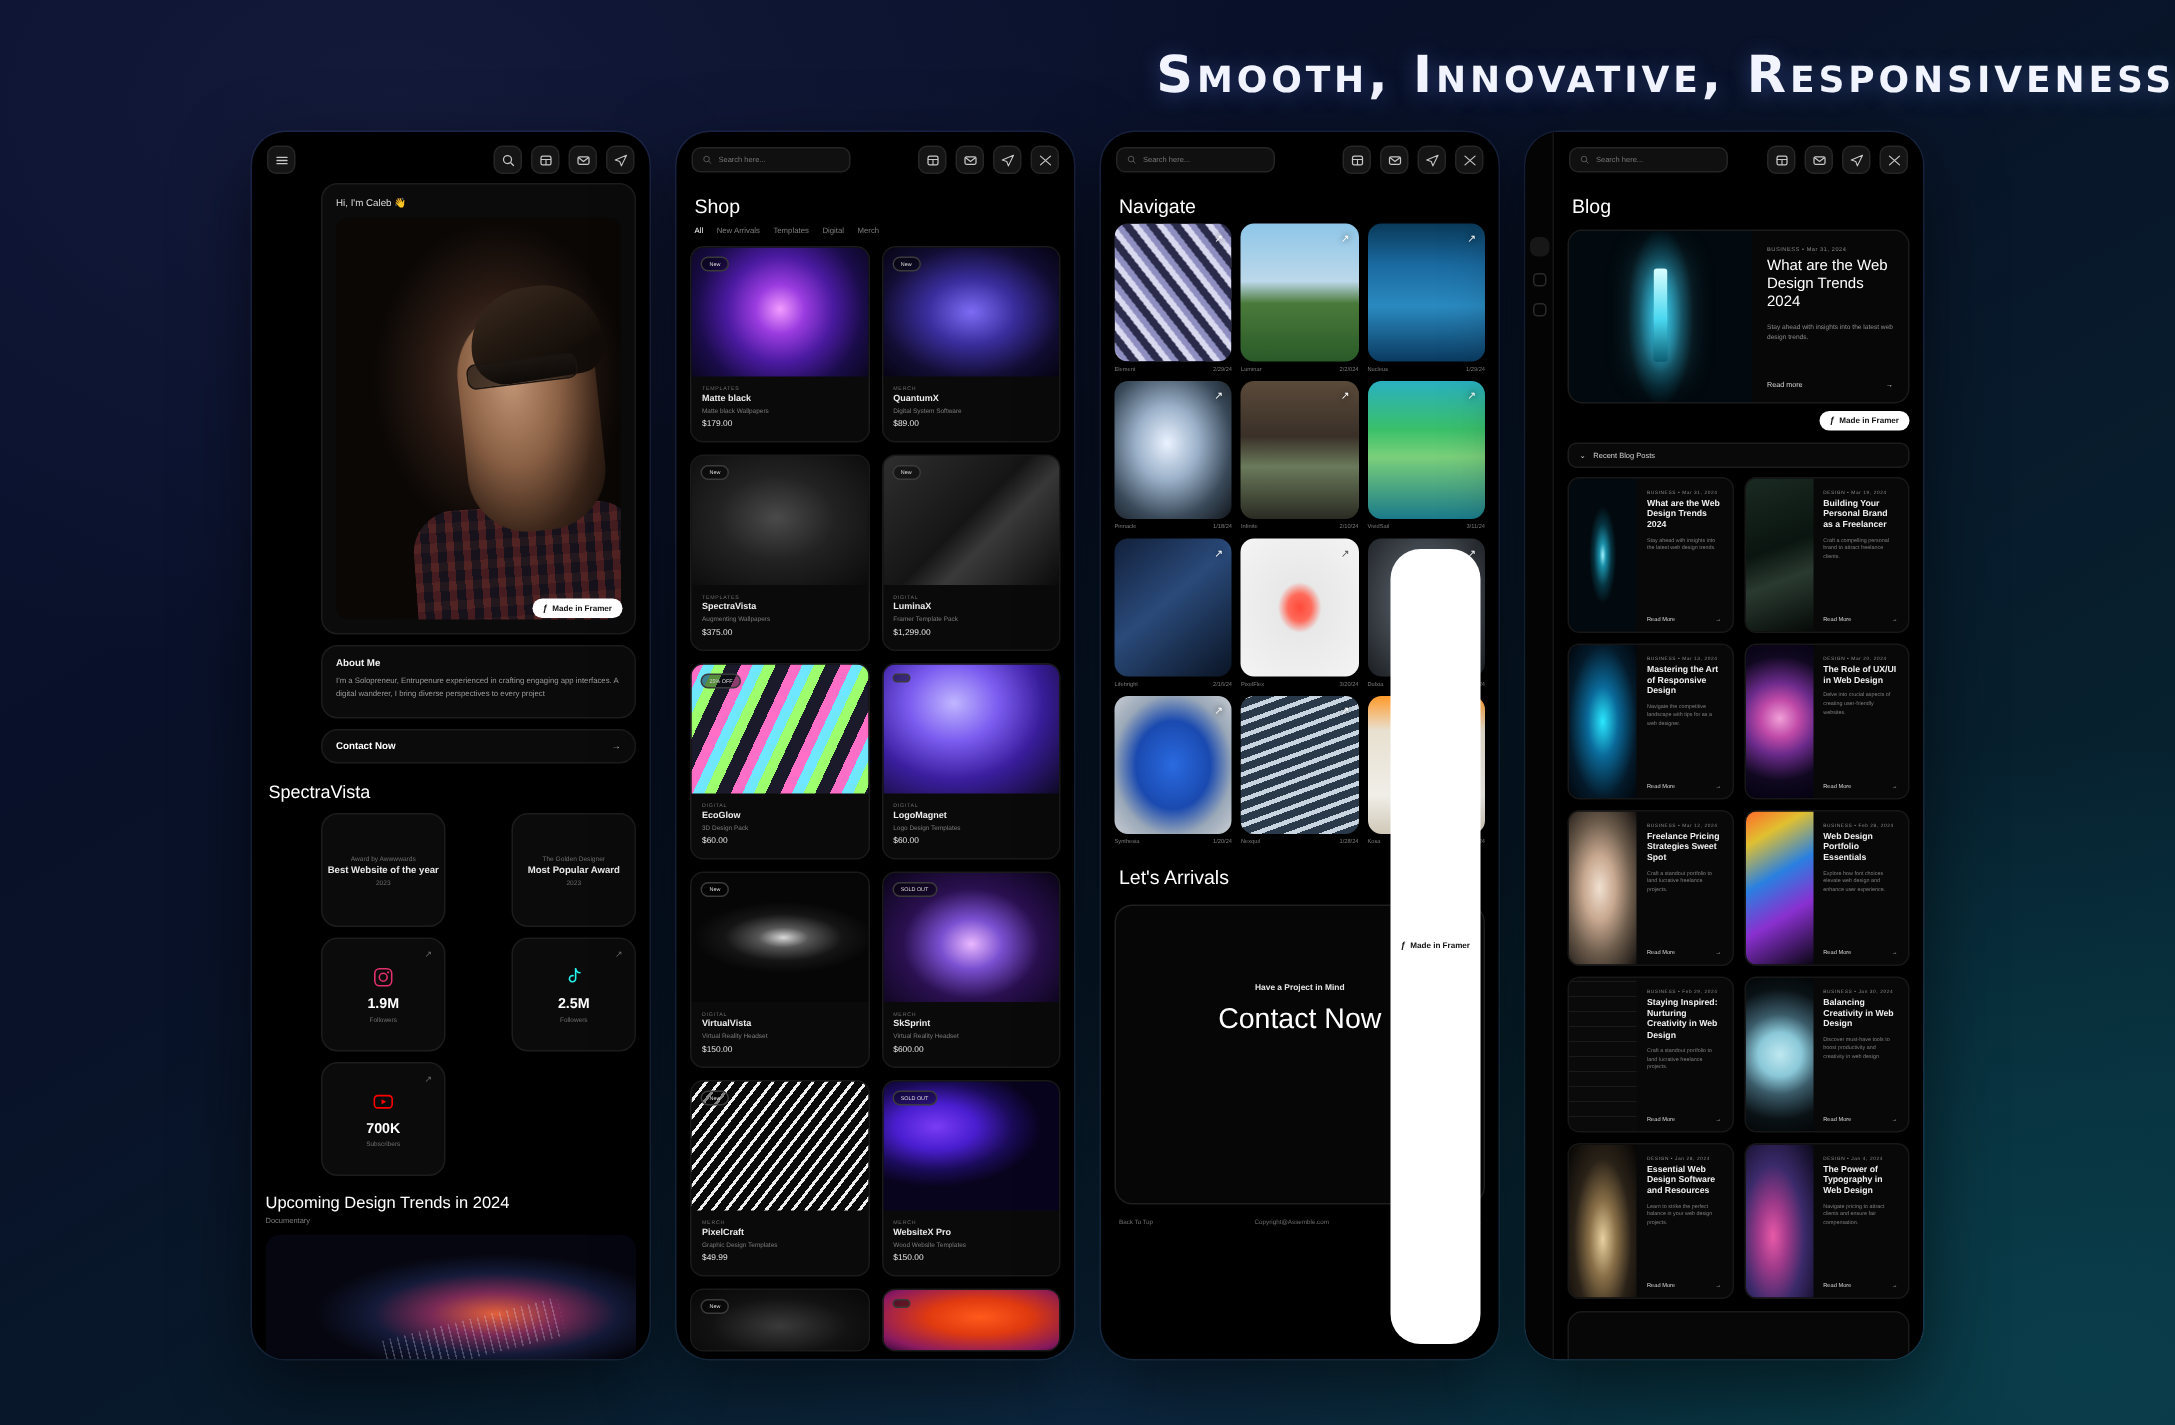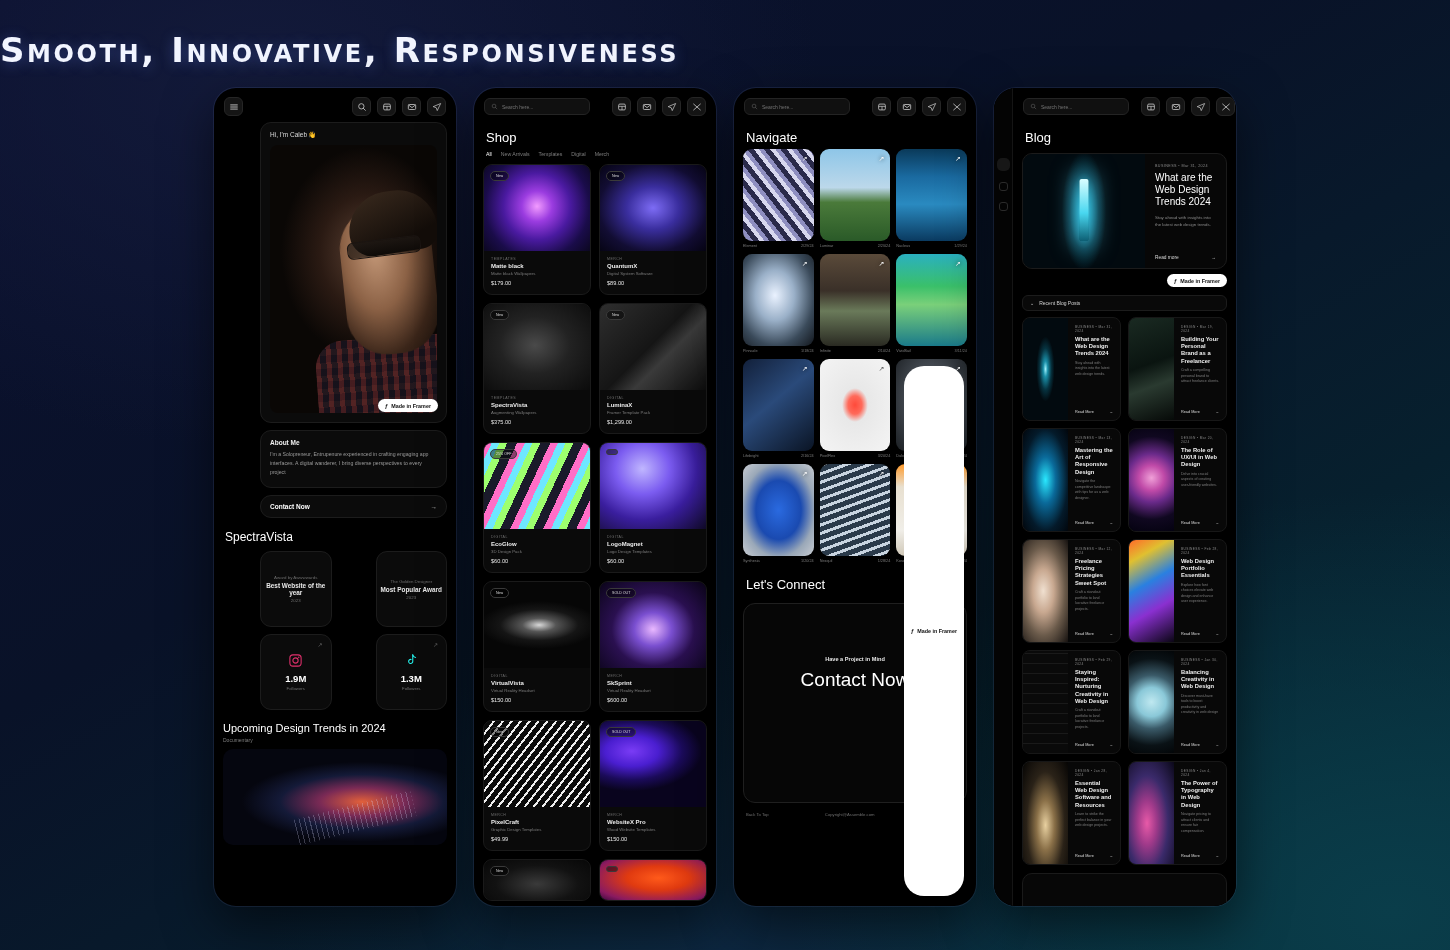--- a/index.html
+++ b/index.html
@@ -9,21 +9,21 @@
     background:
       radial-gradient(ellipse 900px 600px at 18% 8%, #131a3a 0%, rgba(10,14,35,0) 62%),
       radial-gradient(ellipse 1000px 700px at 96% 96%, #0a3d4a 0%, rgba(6,20,30,0) 60%),
       radial-gradient(ellipse 700px 500px at 50% 100%, #0d2740 0%, rgba(6,14,28,0) 65%),
       linear-gradient(150deg, #0b1030 0%, #091228 40%, #07202e 72%, #06303c 100%);
     color: #fff;
   }
 
   
   .page-title {
-    text-align: left;
+    text-align: right;
     padding-top: 30px;
     font-size: 34px;
     letter-spacing: 2.6px;
     font-weight: 700;
     font-variant: small-caps;
     text-transform: capitalize;
     font-family: "DejaVu Sans", sans-serif;
     font-stretch: expanded;
     color: #f2f5ff;
     text-shadow: 0 2px 14px rgba(110,140,255,.35);
@@ -33,21 +33,21 @@
   .panels {
     position: absolute;
     top: 88px; left: 0; right: 0;
     display: flex;
     justify-content: center;
     gap: 18px;
     padding: 0 100px;
   }
   .device {
     position: relative;
-    width: 242px;
+    width: 265px;
     height: 818px;
     border-radius: 22px;
     background: #000;
     overflow: hidden;
     box-shadow: 0 0 0 1px rgba(120,150,220,.13), 0 18px 50px rgba(0,0,0,.55);
   }
   .screen { position: absolute; inset: 0; overflow: hidden; }
 
   
   .topbar {
@@ -361,22 +361,31 @@
             </svg>
             <div class="num">1.9M</div>
             <div class="lbl">Followers</div>
           </div>
           <div class="card stat">
             <span class="ext">↗</span>
             <svg class="glyph" viewBox="0 0 24 24">
               <path d="M14 3v10.5a3.3 3.3 0 11-2.6-3.2" stroke="#25f4ee" stroke-width="1.7" fill="none" stroke-linecap="round"></path>
               <path d="M14 3c.6 2.6 2.3 4 4.6 4.2" stroke="#25f4ee" stroke-width="1.7" fill="none" stroke-linecap="round"></path>
             </svg>
-            <div class="num">1.3M</div>
+            <div class="num">2.5M</div>
             <div class="lbl">Followers</div>
+          </div>
+          <div class="card stat">
+            <span class="ext">↗</span>
+            <svg class="glyph" viewBox="0 0 24 24">
+              <rect x="2.5" y="5.5" width="19" height="13" rx="3.6" stroke="#ff0000" stroke-width="1.7" fill="none"></rect>
+              <path d="M10.2 9.3l5 2.7-5 2.7z" fill="#ff0000"></path>
+            </svg>
+            <div class="num">700K</div>
+            <div class="lbl">Subscribers</div>
           </div>
         </div>
 
         <div class="trend">
           <h3>Upcoming Design Trends in 2024</h3>
           <div class="doc">Documentary</div>
           <div class="trend-img"></div>
         </div>
       </div>
     </div>
@@ -698,21 +707,21 @@
               <span>1/15/24</span>
             </div>
         </div>
       </div>
 
       <div class="framer-badge" style="right:12px;top:278px;position:absolute">
         <span class="f-glyph">ƒ</span>
         <span>Made in Framer</span>
       </div>
 
-      <div class="section-title" style="padding-top:14px">Let's Connect</div>
+      <div class="section-title" style="padding-top:14px">Let's Arrivals</div>
 
       <div class="connect-box">
         <div class="small">Have a Project in Mind</div>
         <div class="big">Contact Now</div>
       </div>
 
       <div class="pf-footer">
         <span>Back To Top</span>
         <span>Copyright@Assemble.com</span>
         <span>By nirajthanushka</span>

